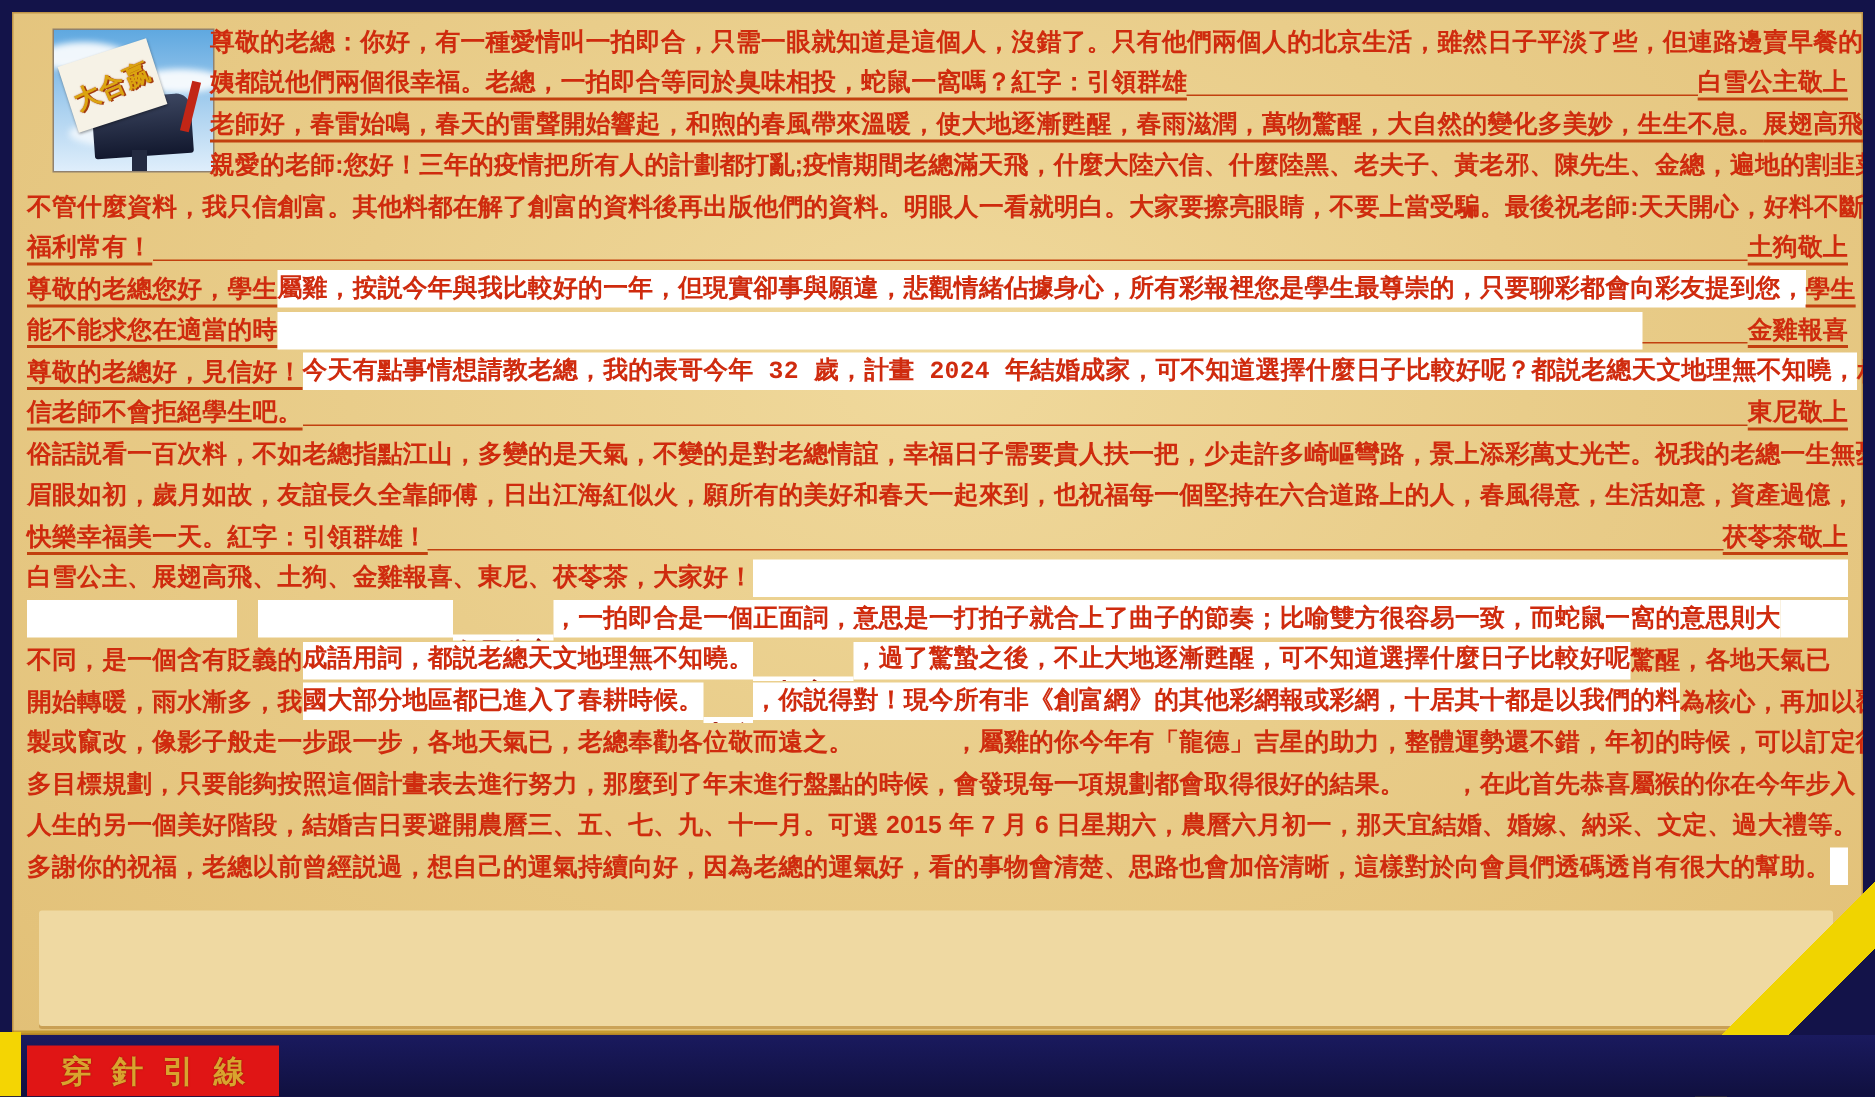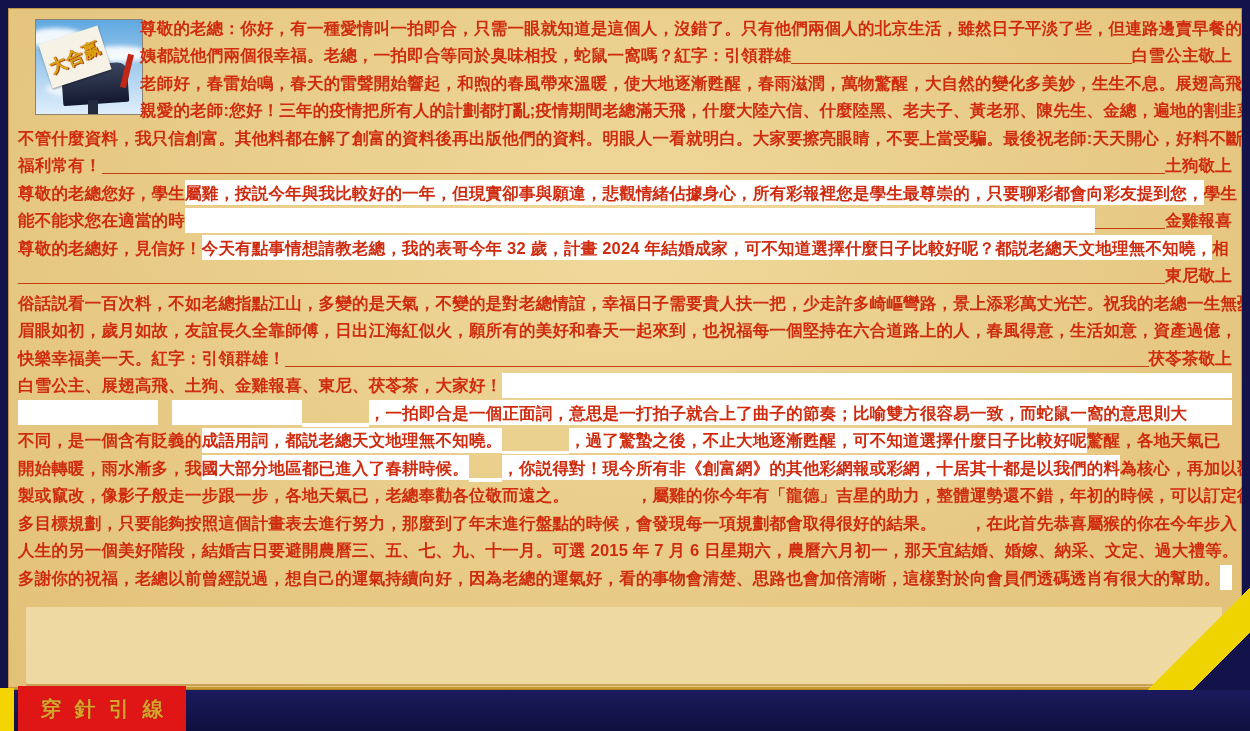--- a/index.html
+++ b/index.html
@@ -9,24 +9,24 @@
   #parchment{position:absolute;left:8px;top:8px;width:1234px;height:682px;
     background:radial-gradient(ellipse at 50% 35%, #f0d99c 0%, #e9cd8a 45%, #e2c077 100%);
     box-shadow:inset 0 0 0 1px rgba(160,110,30,.55), inset 0 -3px 0 #c69b31;}
   
   #text-lines{position:absolute;left:0;top:6px;width:100%;}
   .line{display:flex;align-items:center;height:27.5px;padding:0 10px;
         white-space:nowrap;overflow:hidden;
         font-weight:bold;color:#cf2b0e;font-size:16.5px;letter-spacing:.2px;}
   .seg{flex:0 0 auto;}
   span.seg{line-height:20px;}
-  .seg.hl{background:#ffffff;}
+  .seg.hl{background:#ffffff;font-family:Liberation Mono, monospace;}
   span.seg.hl{padding:2.5px 0;}
   div.seg.hl{height:25px;}
-  .seg.ul{text-decoration-color:#c2400f;
+  .seg.ul{text-decoration:underline;text-decoration-color:#c2400f;
           text-decoration-thickness:1.5px;text-underline-offset:4.5px;}
   .seg.fill{flex:1 1 auto;}
   div.seg.ulfill{align-self:flex-end;margin-bottom:5px;height:0;
                  border-bottom:1.5px solid #c2400f;}
   .seg.name{color:#9c1207;text-shadow:.4px 0 currentColor;margin-top:46px;}
   
   #photo{position:absolute;left:28px;top:12px;width:106px;height:94px;
     background:linear-gradient(180deg,#5fa8e0 0%,#a9d0ef 55%,#dfeefb 100%);
     overflow:hidden;box-shadow:0 0 0 1px rgba(60,60,90,.5);}
   .cloud{position:absolute;background:#fff;border-radius:50%;filter:blur(2px);opacity:.9;}
@@ -46,21 +46,21 @@
   
   #bottom-box{position:absolute;left:18px;top:599px;width:1196px;height:77px;
     background:#efd9a2;border-radius:2px;box-shadow:0 2px 0 rgba(170,120,40,.45);}
   
   #corner{position:absolute;right:0;top:585px;width:120px;height:146px;pointer-events:none;
     background:linear-gradient(135deg, rgba(0,0,0,0) 46%, #f0d400 46%, #f0d400 63%, #131349 63%);}
   
   #footer{position:absolute;left:0;bottom:0;width:1250px;height:41px;
     background:linear-gradient(180deg,#1a1a5e,#10103f);}
   #footer-yellow{position:absolute;left:0;bottom:0;width:14px;height:43px;background:#f4d503;}
-  #footer-badge{position:absolute;left:18px;bottom:0;height:45px;width:168px;
+  #footer-badge{position:absolute;left:18px;bottom:0;height:34px;width:168px;
     background:#e01515;display:flex;align-items:center;justify-content:center;
     color:#d9a32e;font-weight:bold;font-size:21px;letter-spacing:13px;padding-left:13px;
     box-sizing:border-box;text-shadow:0 0 1px #7a1200;}
 </style>
 </head>
 <body>
 
 <div id="stage">
 
   <div id="parchment">
@@ -111,20 +111,21 @@
           <div class="seg hl fill"></div>
           <div class="seg ulfill" style="width: 70px;"></div>
           <span class="seg ul">金雞報喜</span>
         </div>
         <div class="line">
           <span class="seg ul">尊敬的老總好，見信好！</span>
           <span class="seg hl">今天有點事情想請教老總，我的表哥今年 32 歲，計畫 2024 年結婚成家，可不知道選擇什麼日子比較好呢？都説老總天文地理無不知曉，</span>
           <span class="seg">相</span>
         </div>
         <div class="line">
+          <span class="seg ul">信老師不會拒絕學生吧。</span>
           <div class="seg ulfill fill"></div>
           <span class="seg ul">東尼敬上</span>
         </div>
         <div class="line">
           <span class="seg">俗話説看一百次料，不如老總指點江山，多變的是天氣，不變的是對老總情誼，幸福日子需要貴人扶一把，少走許多崎嶇彎路，景上添彩萬丈光芒。祝我的老總一生無憂，</span>
         </div>
         <div class="line">
           <span class="seg">眉眼如初，歲月如故，友誼長久全靠師傅，日出江海紅似火，願所有的美好和春天一起來到，也祝福每一個堅持在六合道路上的人，春風得意，生活如意，資產過億，</span>
         </div>
         <div class="line">

